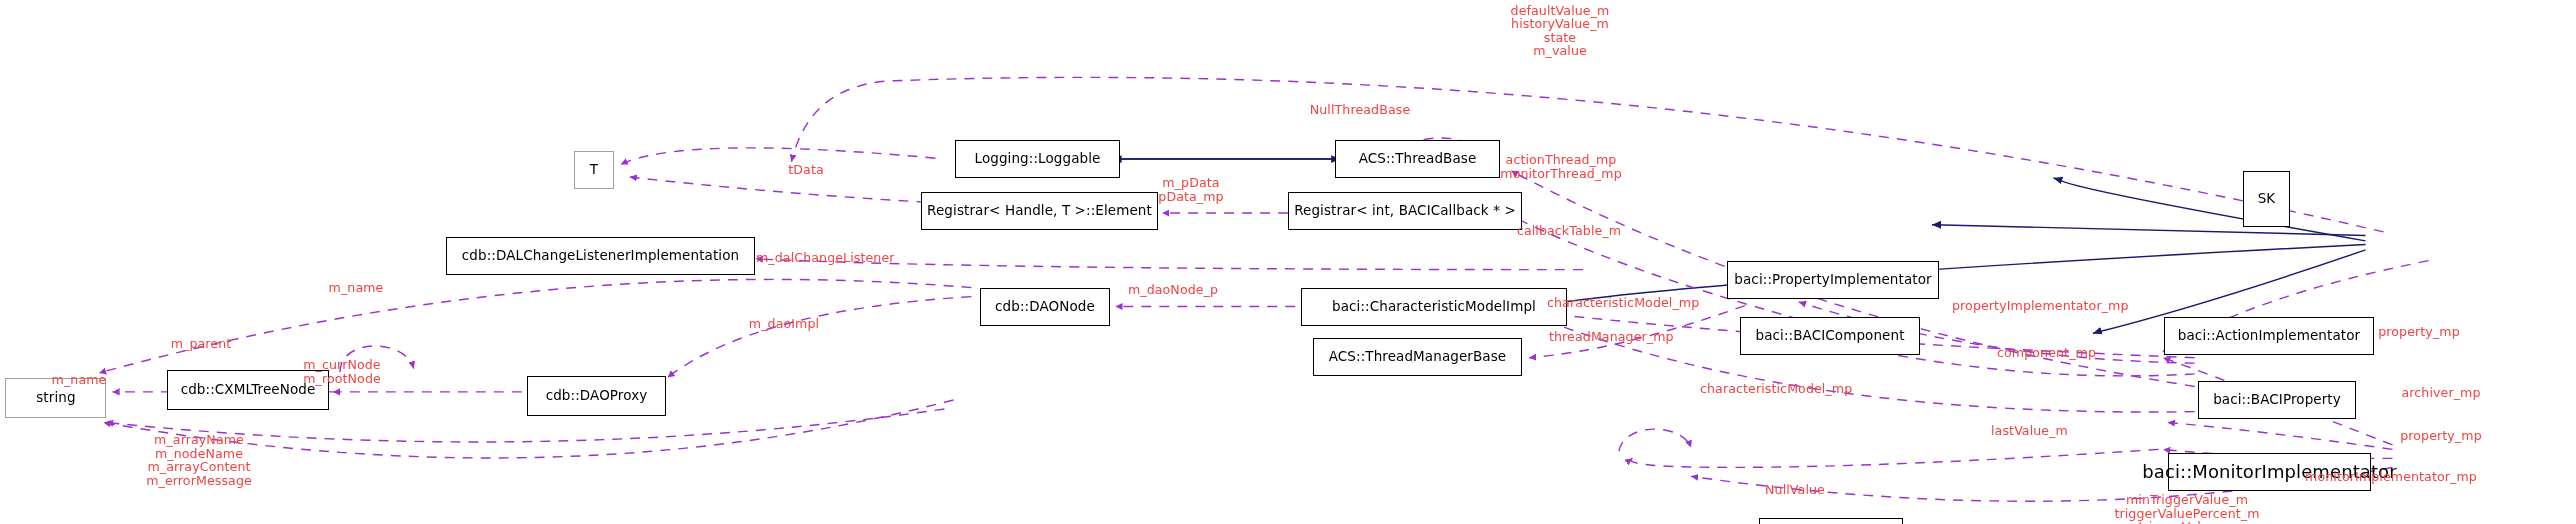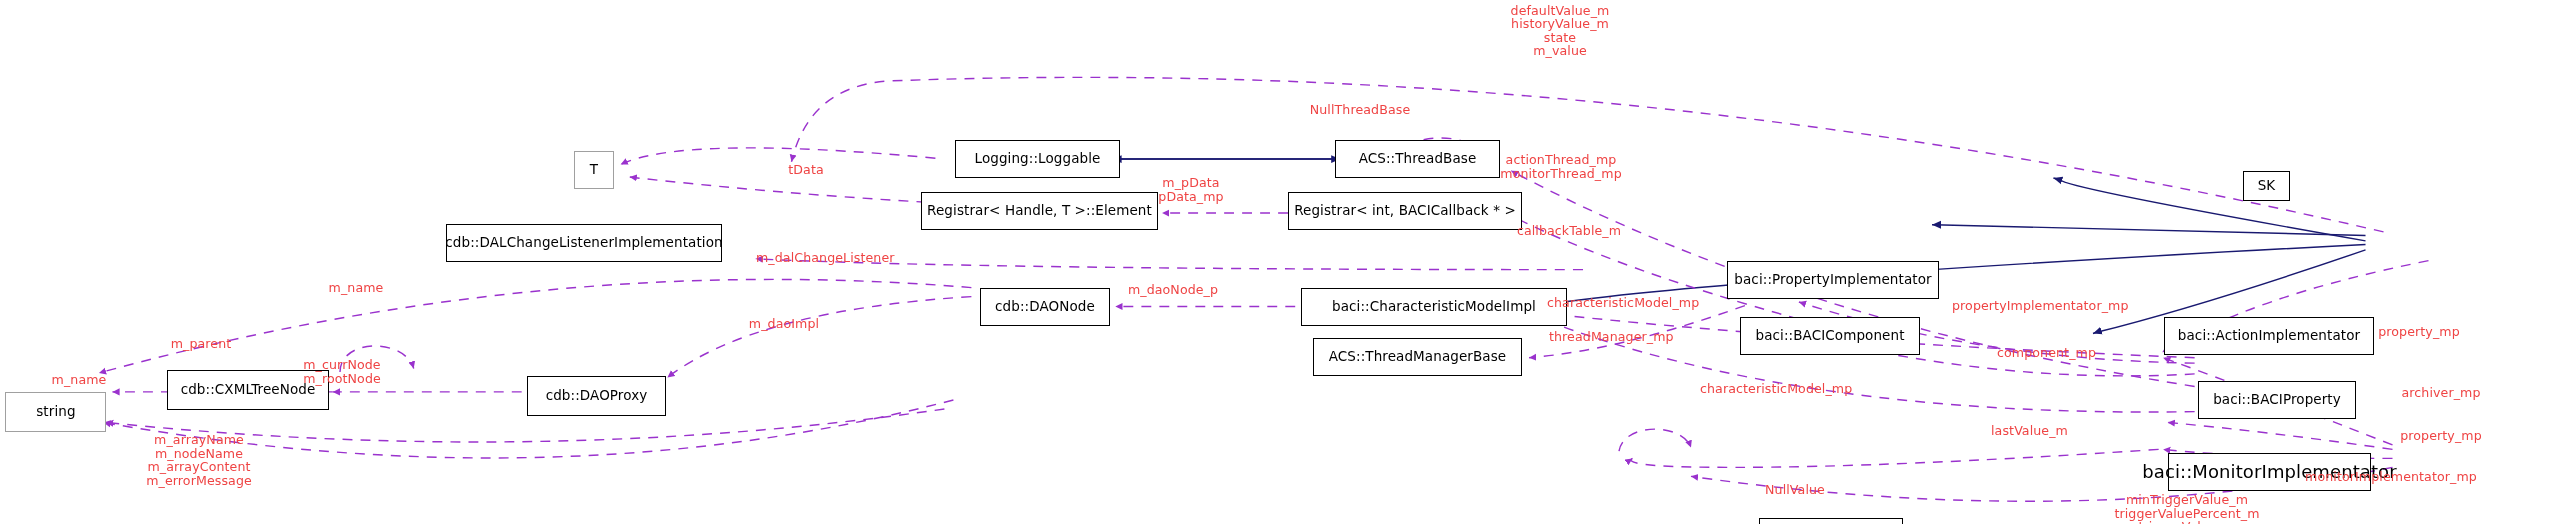--- a/index.html
+++ b/index.html
@@ -103,33 +103,33 @@
       <path d="M2650,258 Q1800,60 990,90 Q900,95 880,180" marker-end="url(#uarrow)"></path>
       <path d="M2400,500 Q2100,520 1930,520 Q1800,520 1815,510" marker-end="url(#uarrow)"></path>
       <path d="M2660,500 Q2520,480 2410,470" marker-end="url(#uarrow)"></path>
       <path d="M2660,510 Q2500,510 2405,500" marker-end="url(#uarrow)"></path>
       <path d="M1800,502 C1805,470 1870,470 1880,498" marker-end="url(#uarrow)"></path>
       <path d="M2660,520 Q2300,590 1880,530" marker-end="url(#uarrow)"></path>
       <path d="M1050,455 Q600,520 118,470" marker-end="url(#uarrow)"></path>
     </g>
   </svg>
 
-  <div class="node gray-border" style="left: 5.4px; top: 392px; width: 101px; height: 40px; font-size: 13.5px; text-align: right;">
+  <div class="node gray-border" style="left: 5.4px; top: 378px; width: 101px; height: 40px; font-size: 13.5px; text-align: right;">
     <span>string</span>
   </div>
 
   <div class="node" style="left: 167px; top: 370px; width: 162px; height: 40px; font-size: 13.5px;">
     <span>cdb::CXMLTreeNode</span>
   </div>
 
   <div class="node" style="left: 527px; top: 376px; width: 139px; height: 40px; font-size: 13.5px;">
     <span>cdb::DAOProxy</span>
   </div>
 
-  <div class="node" style="left: 446px; top: 224px; width: 276px; height: 38px; font-size: 13.5px;">
+  <div class="node" style="left: 446px; top: 237px; width: 309px; height: 38px; font-size: 13.5px;">
     <span>cdb::DALChangeListenerImplementation</span>
   </div>
 
   <div class="node" style="left: 980px; top: 288px; width: 130px; height: 38px; font-size: 13.5px;">
     <span>cdb::DAONode</span>
   </div>
 
   <div class="node gray-border" style="left: 574px; top: 151px; width: 40px; height: 38px; font-size: 13.5px;">
     <span>T</span>
   </div>
@@ -159,21 +159,21 @@
   </div>
 
   <div class="node" style="left: 1727px; top: 261px; width: 212px; height: 38px; font-size: 13.5px;">
     <span>baci::PropertyImplementator</span>
   </div>
 
   <div class="node" style="left: 1740px; top: 317px; width: 180px; height: 38px; font-size: 13.5px;">
     <span>baci::BACIComponent</span>
   </div>
 
-  <div class="node" style="left: 2243px; top: 171px; width: 47px; height: 30px; font-size: 13.5px;">
+  <div class="node" style="left: 2243px; top: 171px; width: 47px; height: 56px; font-size: 13.5px;">
     <span>SK</span>
   </div>
 
   <div class="node" style="left: 2164px; top: 317px; width: 210px; height: 38px; font-size: 13.5px;">
     <span>baci::ActionImplementator</span>
   </div>
 
   <div class="node" style="left: 2198px; top: 381px; width: 158px; height: 38px; font-size: 13.5px;">
     <span>baci::BACIProperty</span>
   </div>

